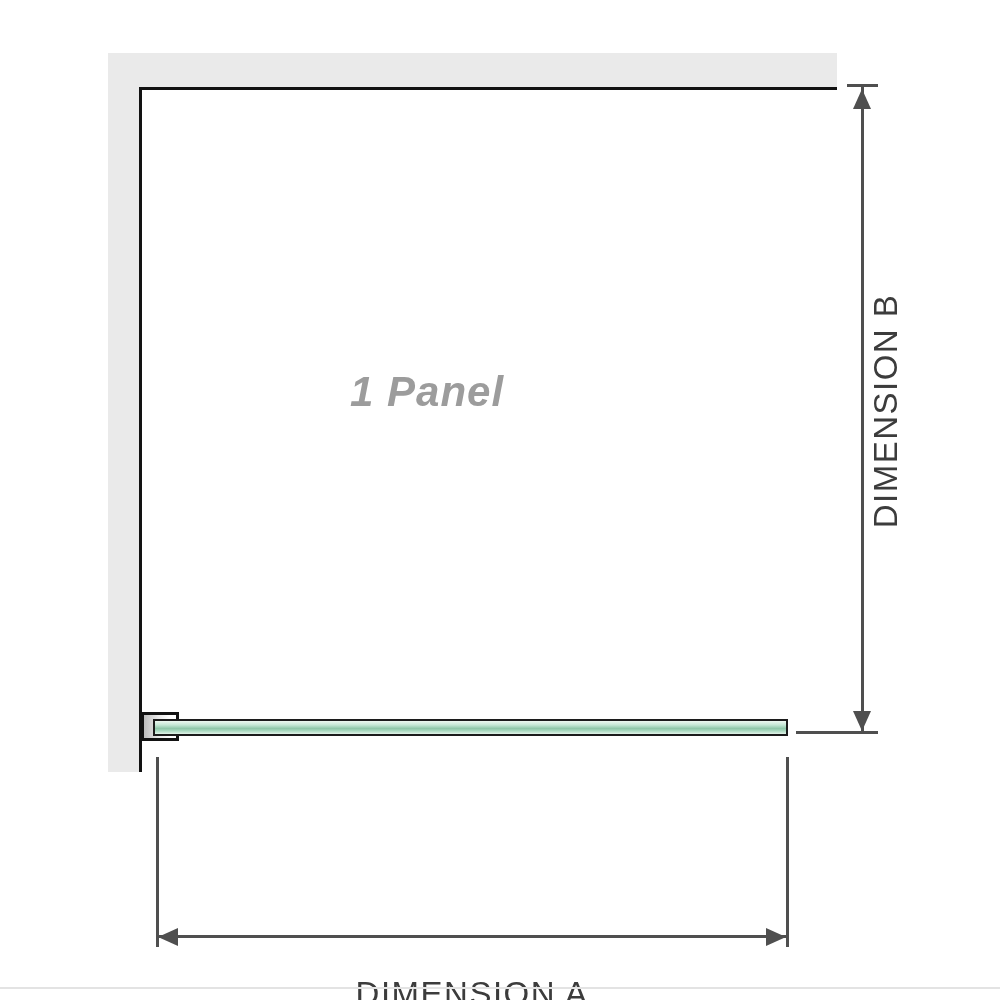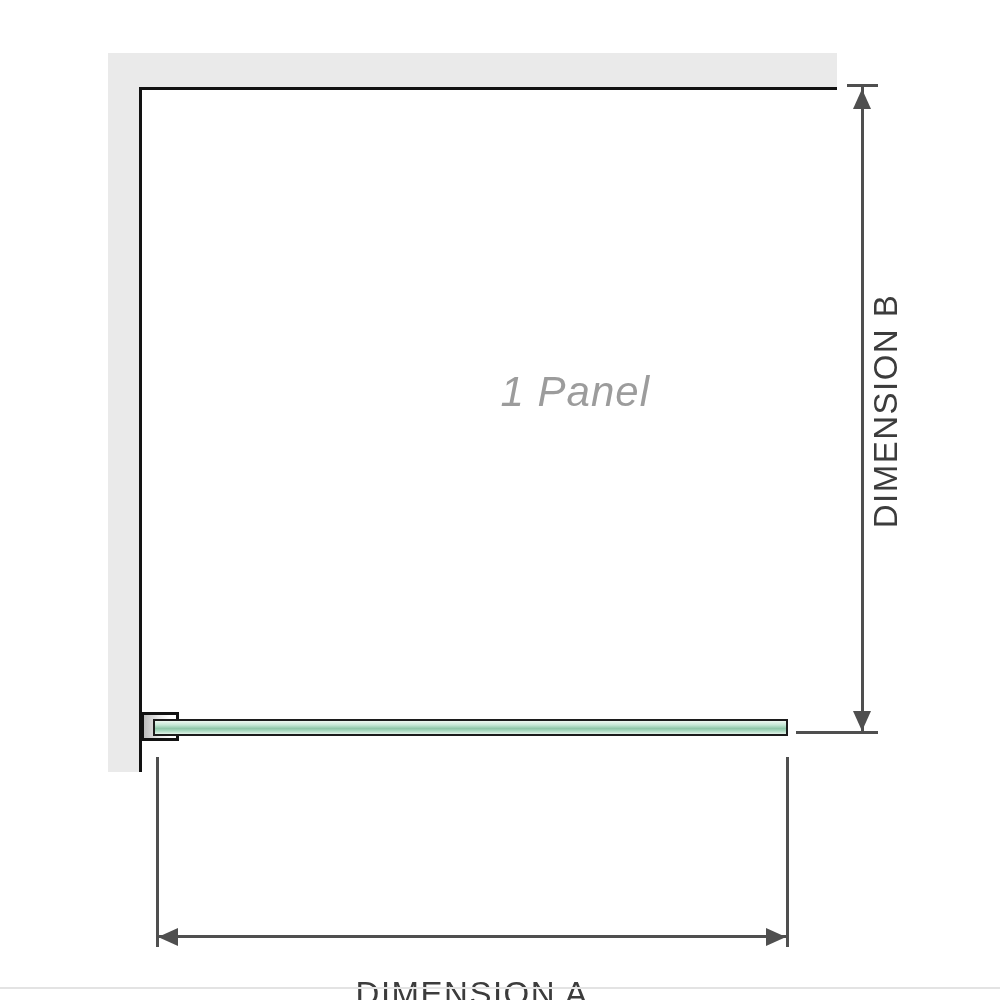--- a/index.html
+++ b/index.html
@@ -95,24 +95,24 @@
     white-space: nowrap;
     text-align: center;
   }
   .label-a { left: 157px; top: 975px; width: 630px; }
   .label-b {
     left: 734px; top: 394px; width: 300px; height: 34px;
     transform: rotate(-90deg);
   }
   .panel-label {
     left: 350px; top: 368px; width: 300px;
-    text-align: right;
+    text-align: left;
     font-size: 42px;
     font-style: italic;
-    font-weight: 400;
+    font-weight: 700;
     letter-spacing: 1px;
     color: var(--panel-label-text, #9c9c9c);
     white-space: nowrap;
   }
 
   .bottom-divider {
     left: 0; top: 987px; width: 1000px; height: 2px;
     background: var(--divider, #e3e3e3);
   }
 </style>

